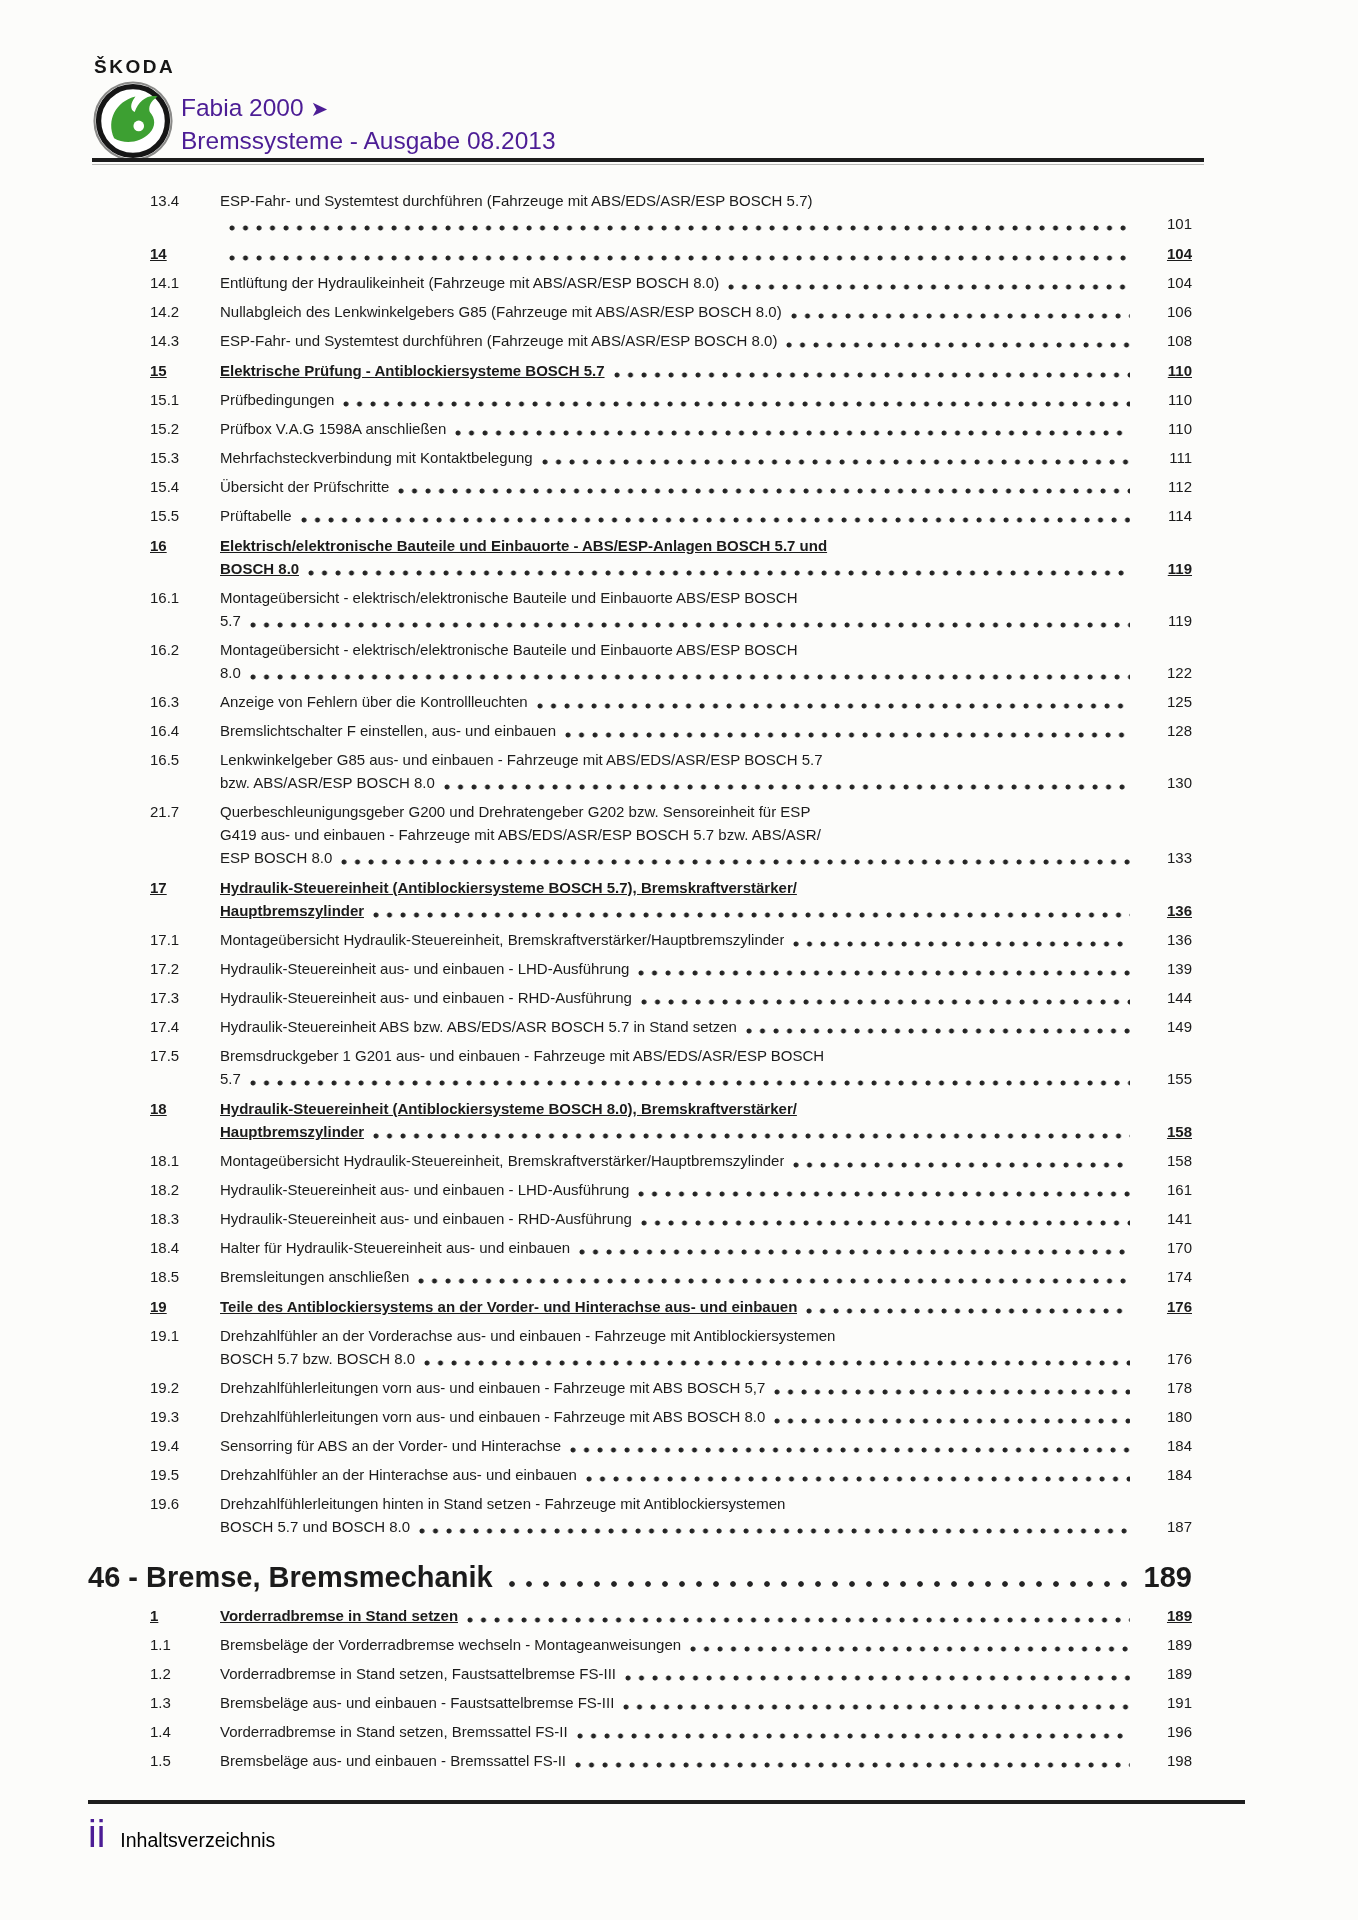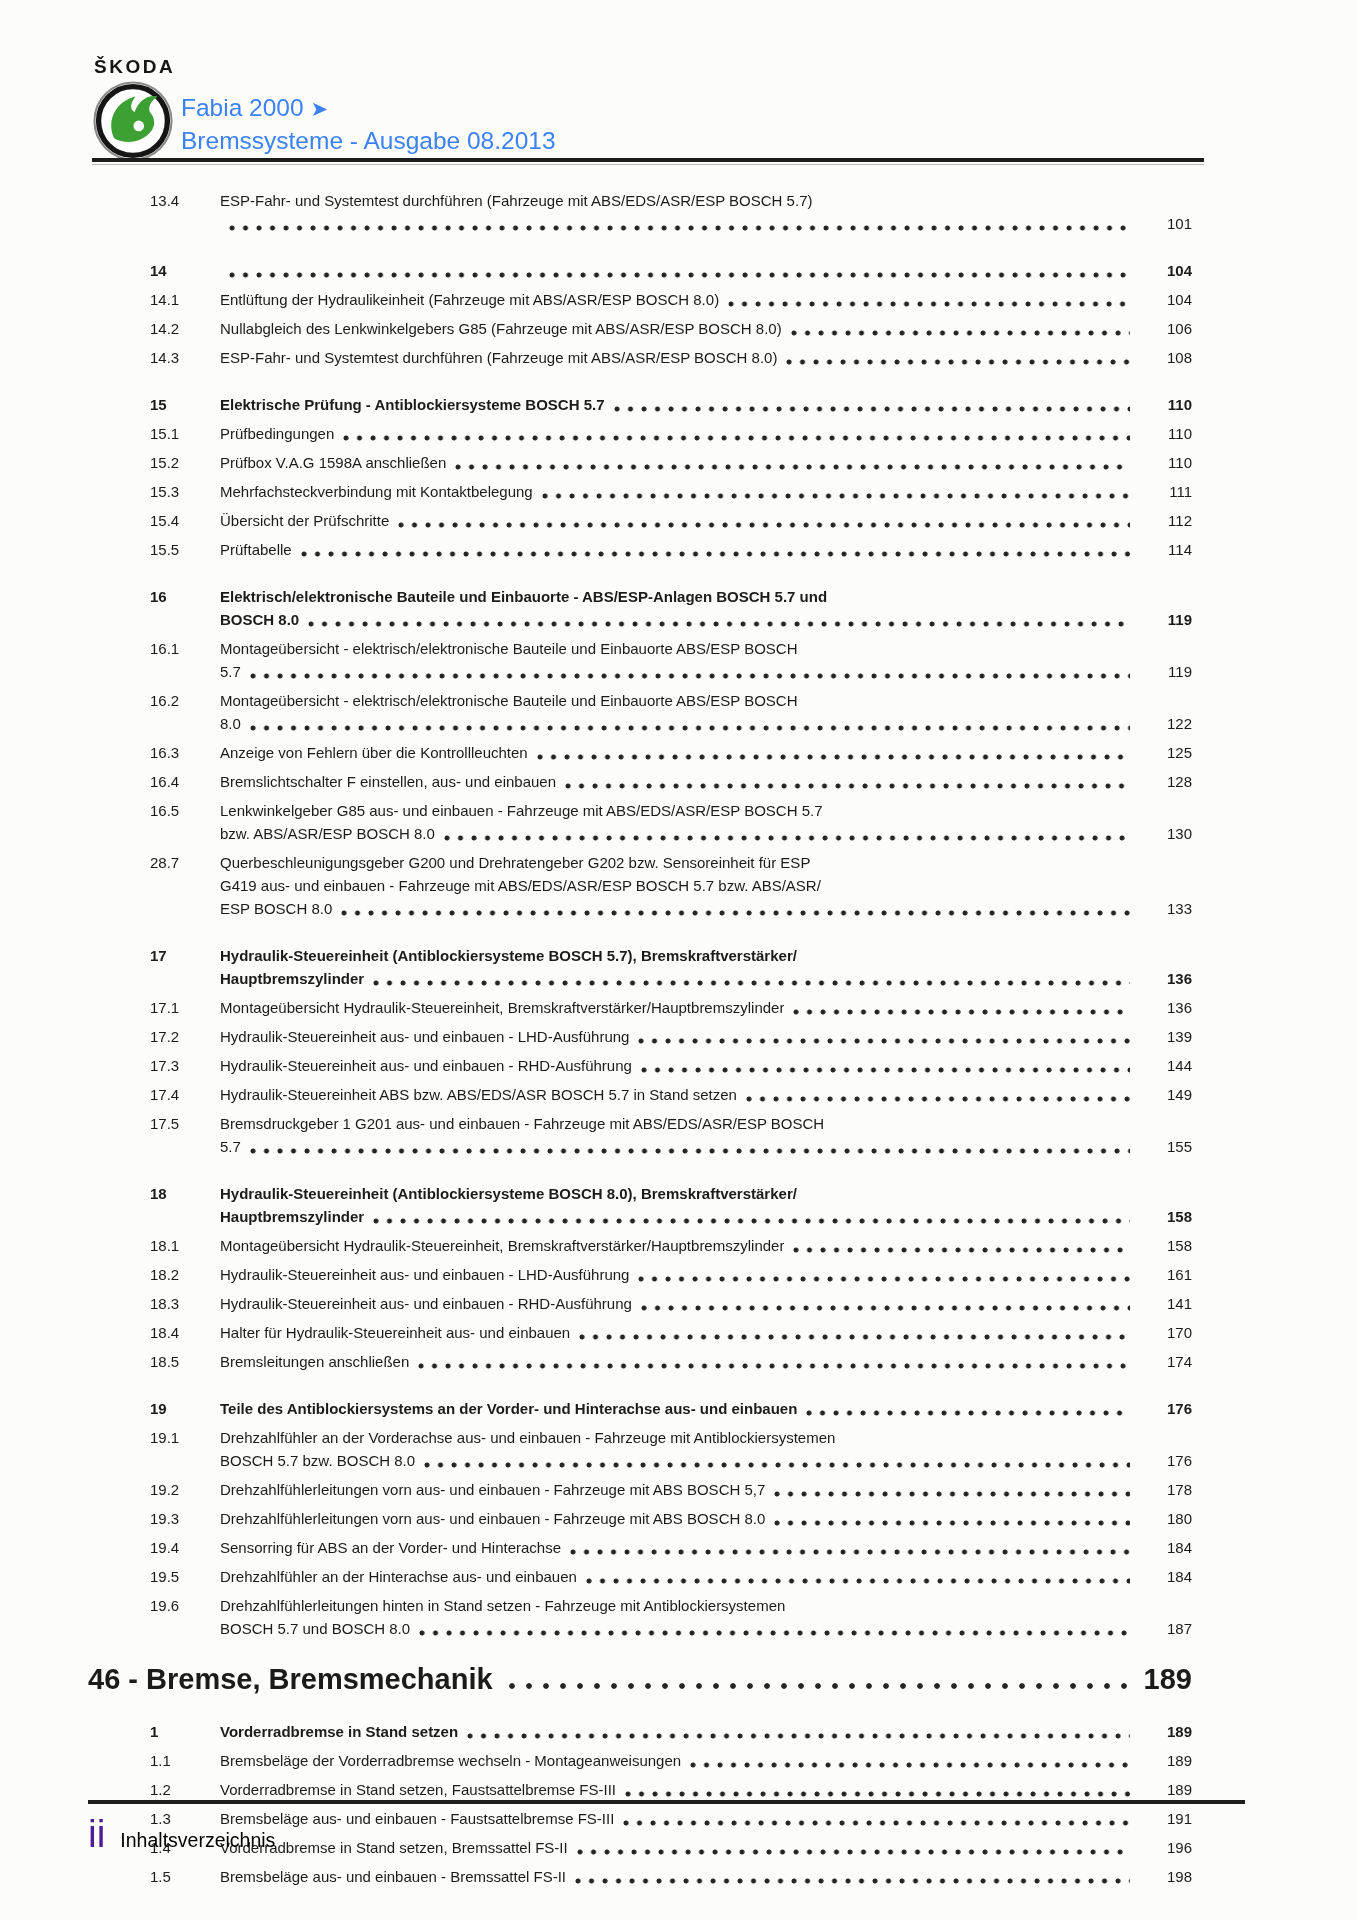--- a/index.html
+++ b/index.html
@@ -17,21 +17,21 @@
   .brand-wordmark {
     position:absolute; left:94px; top:56px;
     font-size:19px; font-weight:bold; letter-spacing:2.5px;
     color:#161616;
     text-align:center;
   }
   .logo { position:absolute; left:92px; top:80px; width:82px; height:82px; }
   .logo svg { display:block; width:100%; height:100%; }
   .header-titles {
     position:absolute; left:181px; top:92px;
-    font-size:24.5px; line-height:32px; color:#3b82f6;
+    font-size:24.5px; line-height:32px; color:#4c1d95;
   }
   .model-arrow { font-size:21px; letter-spacing:-1px; }
   .header-rule {
     position:absolute; left:92px; top:158px;
     width:1112px; height:4px; background:#1c1c1c;
   }
   .header-rule-shadow {
     position:absolute; left:92px; top:164px;
     width:1112px; height:1px; background:#b9b9b6;
   }
@@ -39,21 +39,21 @@
   
   .toc {
     position:absolute; left:150px; top:163px; width:1042px;
     padding-top:26px;
   }
   .toc-entry {
     display:flex; align-items:flex-start;
     font-size:15px; line-height:23px;
     margin-top:6px;
   }
-  .toc-entry.bold { font-weight:bold; margin-top:24px; }
+  .toc-entry.bold { font-weight:bold; margin-top:7px;text-decoration:underline; }
   .toc-entry:first-child { margin-top:0; }
   .toc-num { flex:none; width:70px; }
   .toc-body { flex:1 1 auto; min-width:0; }
   .toc-line { white-space:nowrap; }
   .toc-lastline { display:flex; align-items:flex-start; }
   .toc-text { flex:0 1 auto; white-space:nowrap; overflow:hidden; }
   .dots {
     flex:1 1 22px; min-width:22px; height:23px;
     margin:0 10px 0 8px;
     background-image:radial-gradient(circle at 4px 16px, #242424 2.1px, transparent 2.9px);
@@ -282,21 +282,21 @@
         <div class="toc-body">
           <div class="toc-line">Lenkwinkelgeber G85 aus- und einbauen - Fahrzeuge mit ABS/EDS/ASR/ESP BOSCH 5.7</div>
           <div class="toc-lastline">
             <span class="toc-text">bzw. ABS/ASR/ESP BOSCH 8.0</span>
             <span class="dots"></span>
             <span class="toc-page">130</span>
           </div>
         </div>
       </div>
       <div class="toc-entry">
-        <span class="toc-num">28.7</span>
+        <span class="toc-num">21.7</span>
         <div class="toc-body">
           <div class="toc-line">Querbeschleunigungsgeber G200 und Drehratengeber G202 bzw. Sensoreinheit für ESP</div>
           <div class="toc-line">G419 aus- und einbauen - Fahrzeuge mit ABS/EDS/ASR/ESP BOSCH 5.7 bzw. ABS/ASR/</div>
           <div class="toc-lastline">
             <span class="toc-text">ESP BOSCH 8.0</span>
             <span class="dots"></span>
             <span class="toc-page">133</span>
           </div>
         </div>
       </div>

